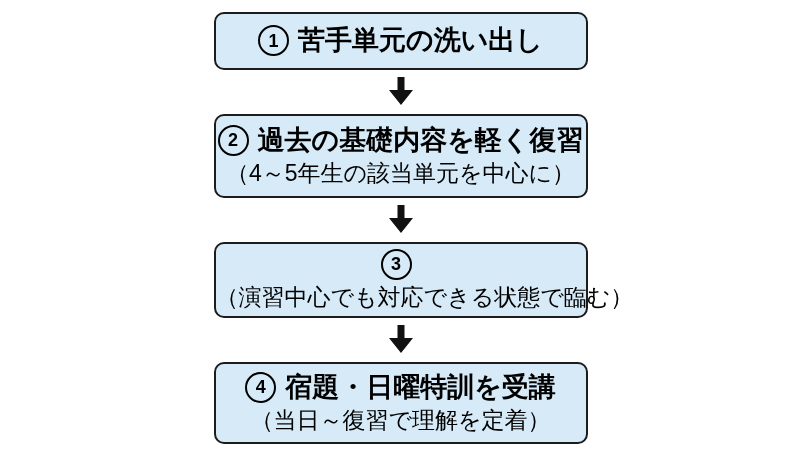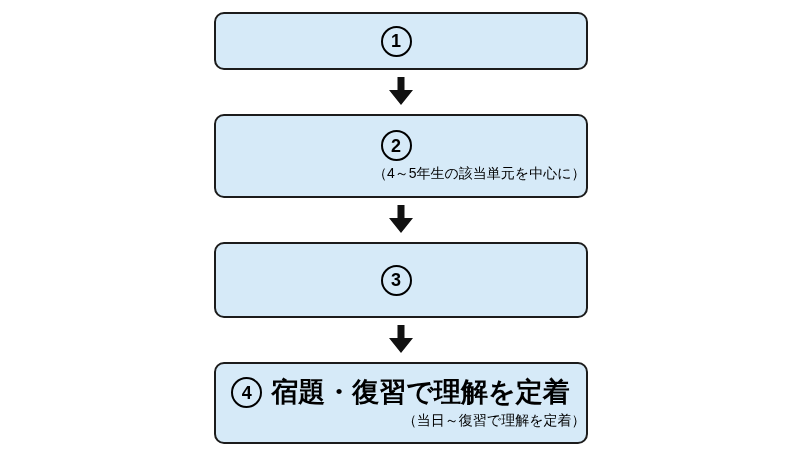--- a/index.html
+++ b/index.html
@@ -55,74 +55,77 @@
     width: 27px;
     height: 27px;
     border: 2px solid #000000;
     border-radius: 50%;
     font-size: 18px;
     font-weight: bold;
     margin-right: 9px;
     line-height: 1;
   }
   .sub-line {
-    font-size: 14px;
+    font-size: 23px;
     font-weight: normal;
     line-height: 1.2;
     margin-top: 4px;
-    text-align: right;
+    text-align: center;
     white-space: nowrap;
   }
   .arrow {
     margin: 7px 0 9px 0;
     width: 28px;
     height: 28px;
     color: #111111;
     display: block;
   }
 </style>
 </head>
 <body>
 
 <div class="canvas">
   <div class="flow">
 
     <div class="step-box h1">
       <div class="main-line">
         <span class="circled-num">1</span>
+        <span>苦手単元の洗い出し</span>
       </div>
     </div>
 
     <svg class="arrow" viewBox="0 0 28 28" xmlns="http://www.w3.org/2000/svg">
       <path fill="currentColor" d="M10.5 0 h7 v13 h8.5 L14 28 2 13 h8.5 Z"></path>
     </svg>
 
     <div class="step-box h2">
       <div class="main-line">
         <span class="circled-num">2</span>
+        <span>過去の基礎内容を軽く復習</span>
       </div>
       <div class="sub-line">（4～5年生の該当単元を中心に）</div>
     </div>
 
     <svg class="arrow" viewBox="0 0 28 28" xmlns="http://www.w3.org/2000/svg">
       <path fill="currentColor" d="M10.5 0 h7 v13 h8.5 L14 28 2 13 h8.5 Z"></path>
     </svg>
 
     <div class="step-box h3">
       <div class="main-line">
         <span class="circled-num">3</span>
       </div>
+      <div class="sub-line">（演習中心でも対応できる状態で臨む）</div>
     </div>
 
     <svg class="arrow" viewBox="0 0 28 28" xmlns="http://www.w3.org/2000/svg">
       <path fill="currentColor" d="M10.5 0 h7 v13 h8.5 L14 28 2 13 h8.5 Z"></path>
     </svg>
 
     <div class="step-box h4">
       <div class="main-line">
         <span class="circled-num">4</span>
-        <span>宿題・復習で理解を定着</span>
+        <span>宿題・日曜特訓を受講</span>
       </div>
       <div class="sub-line">（当日～復習で理解を定着）</div>
     </div>
 
   </div>
 </div>
 
 </body></html>

